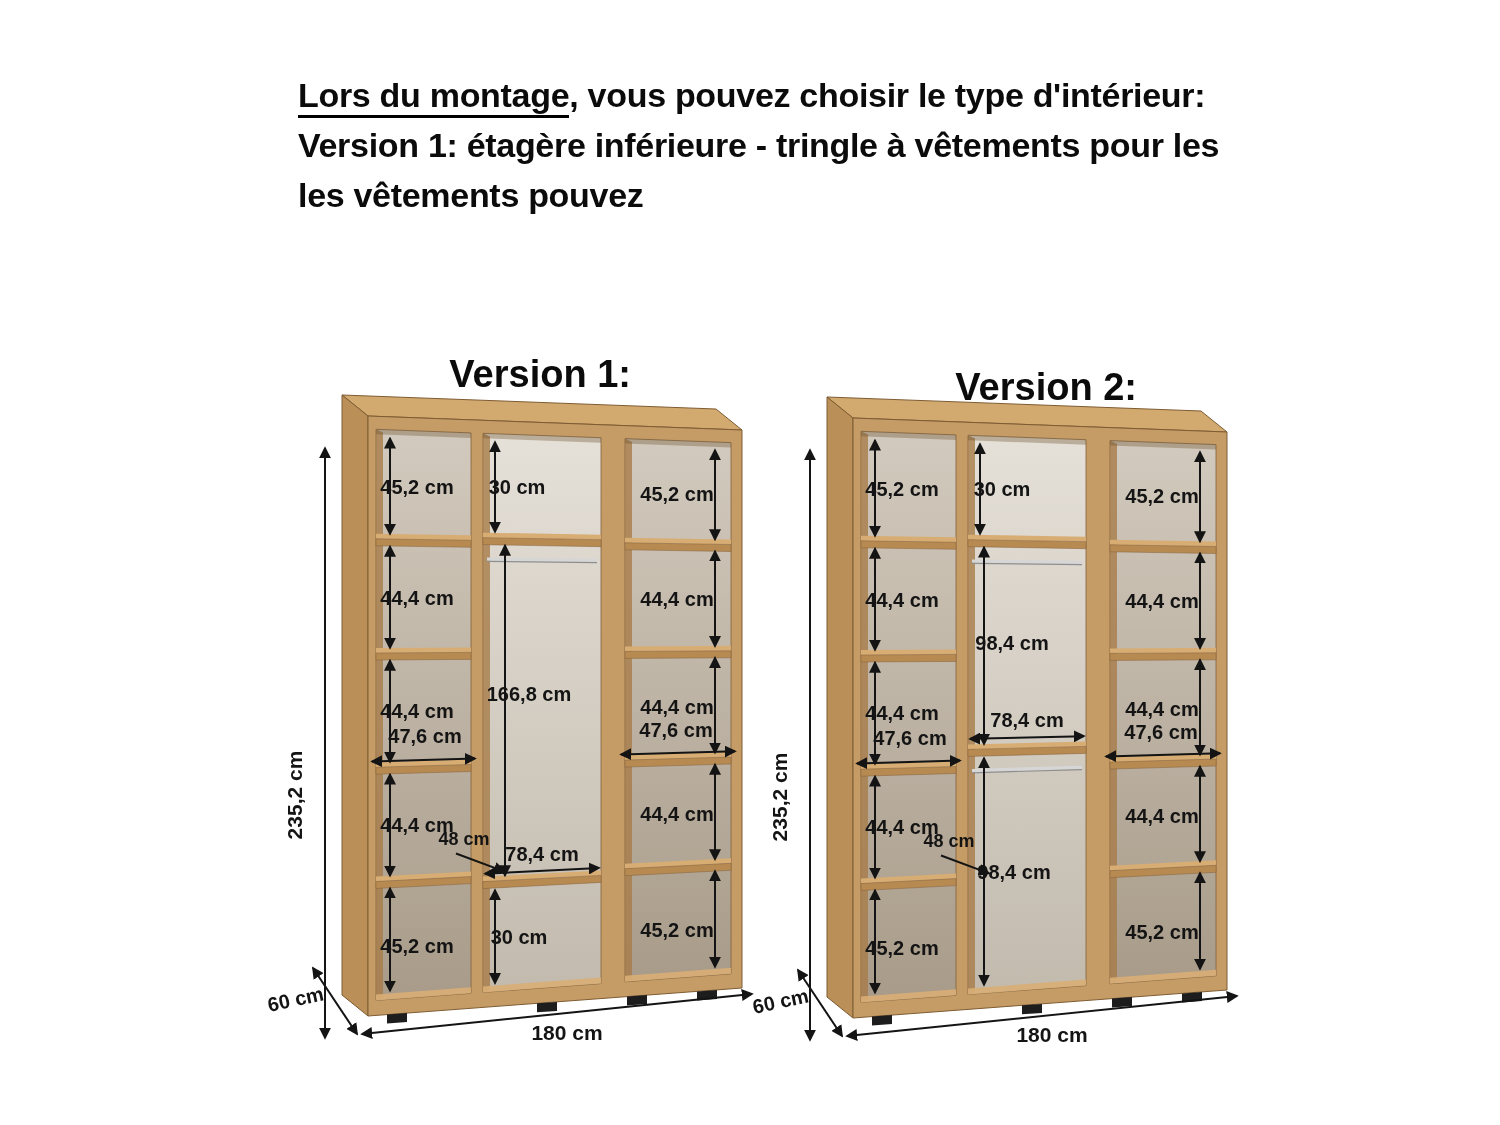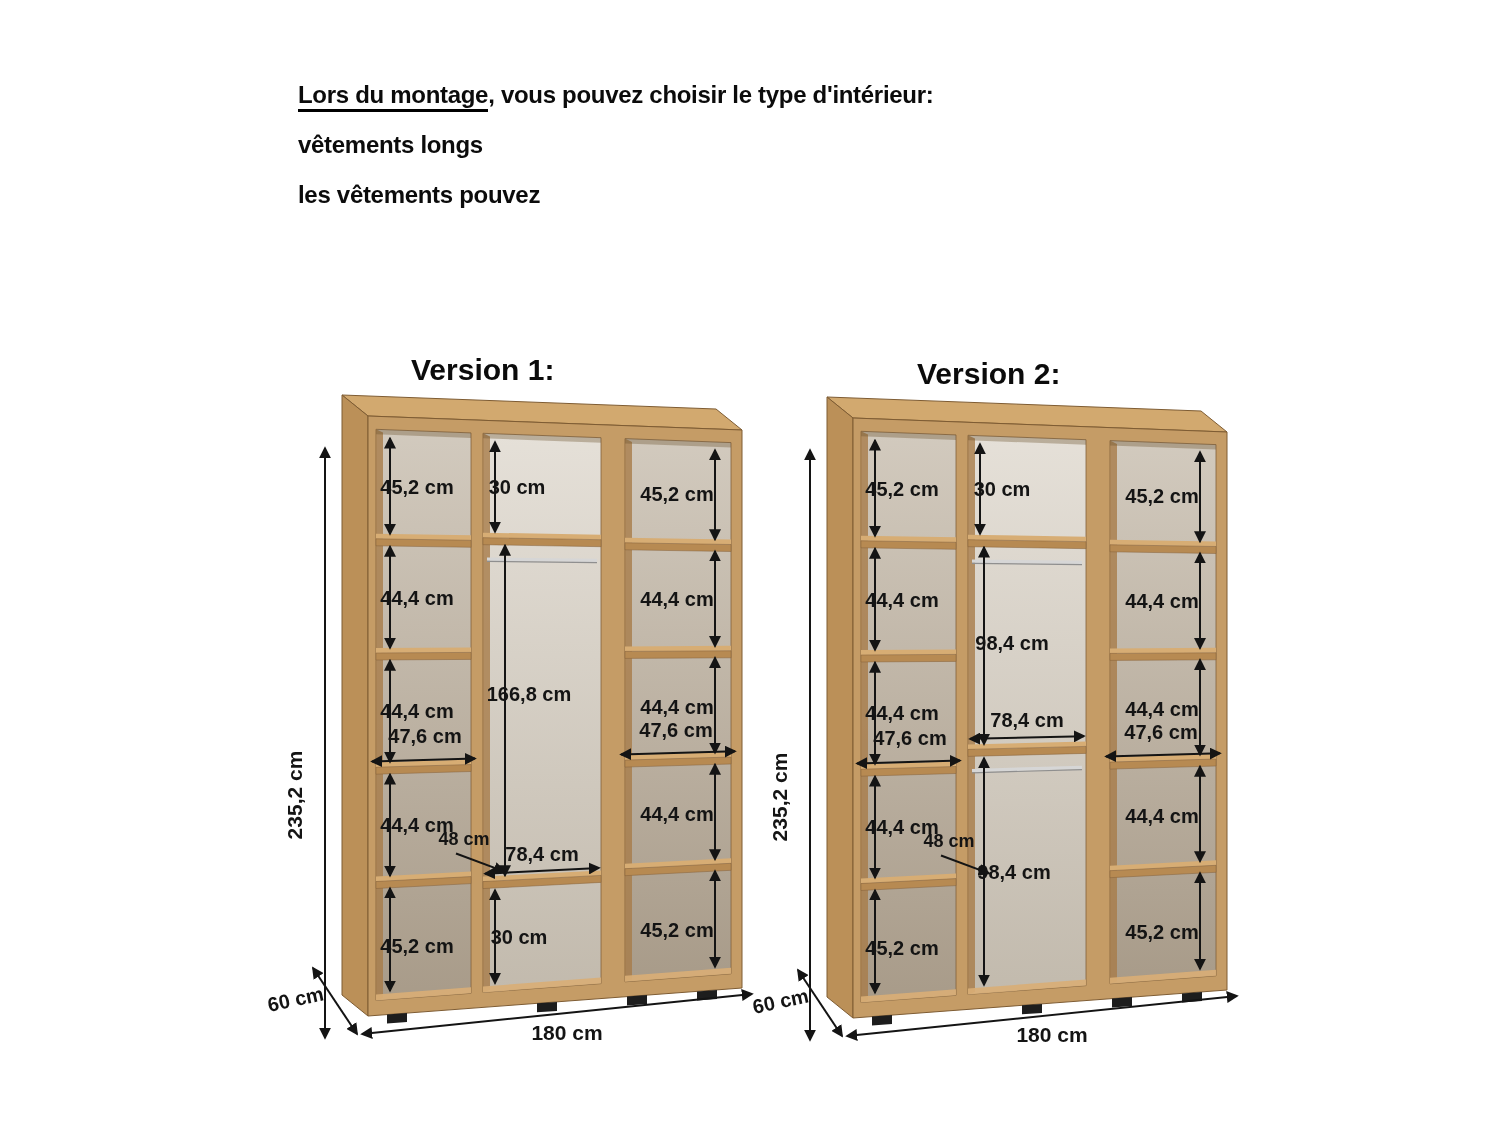--- a/index.html
+++ b/index.html
@@ -1,38 +1,38 @@
 <!DOCTYPE html>
 <html><head>
 <meta charset="utf-8">
 <style>
   html,body{margin:0;padding:0;background:#ffffff;}
   .page{position:relative;width:1500px;height:1125px;background:#ffffff;overflow:hidden;
         font-family:"Liberation Sans",sans-serif;color:#0b0b0b;}
   .header{position:absolute;left:298px;top:70px;width:980px;
-          font-size:24px;font-weight:700;line-height:50px;letter-spacing:-0.3px;}
+          font-size:34px;font-weight:700;line-height:50px;letter-spacing:-0.3px;}
   .header p{margin:0;}
   .header .blk{display:block;white-space:nowrap;}
   .u{border-bottom:3px solid #000;padding-bottom:1px;}
-  .vtitle{position:absolute;width:220px;text-align:left;font-size:30px;font-weight:700;white-space:nowrap;}
+  .vtitle{position:absolute;width:220px;text-align:right;font-size:38px;font-weight:700;white-space:nowrap;}
   #t1{left:411px;top:353px;}
-  #t2{left:917px;top:357px;}
+  #t2{left:917px;top:366px;}
   #svg-v1{position:absolute;left:245px;top:390px;width:530px;height:700px;}
   #svg-v2{position:absolute;left:730px;top:392px;width:530px;height:700px;}
   svg text{font-family:"Liberation Sans",sans-serif;font-weight:700;}
 </style>
 </head>
 <body>
 
 <div class="page">
 
   <div class="header">
     <p><span class="u">Lors du montage</span><span>, vous pouvez choisir le type d'intérieur:</span></p>
     <p>
-        <span class="blk">vêtements longs</span>
+        <span class="blk">Version 1: étagère inférieure - tringle à vêtements pour les</span>
       </p>
     <p>
         <span class="blk">les vêtements pouvez</span>
       </p>
   </div>
 
   <div class="vtitle" id="t1">Version 1:</div>
   <div class="vtitle" id="t2">Version 2:</div>
 
   <svg id="svg-v1" viewBox="0 0 530 700">

